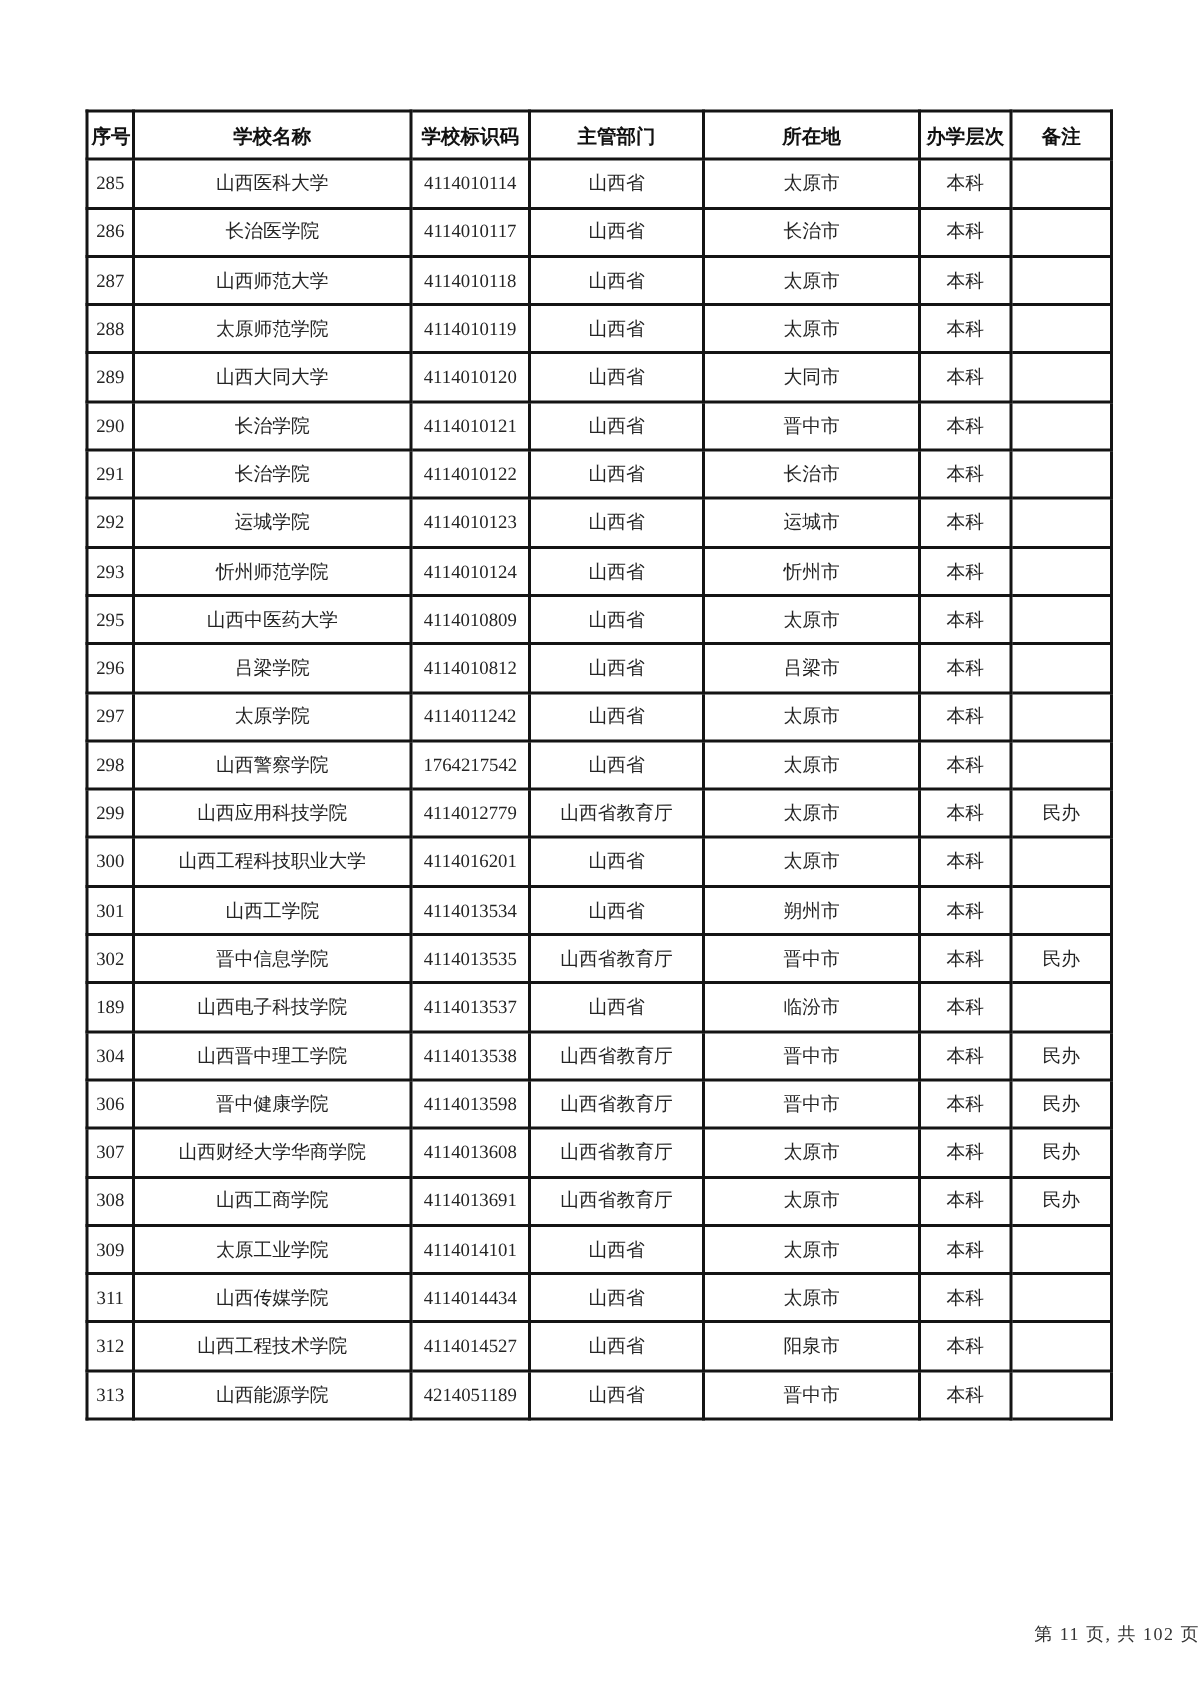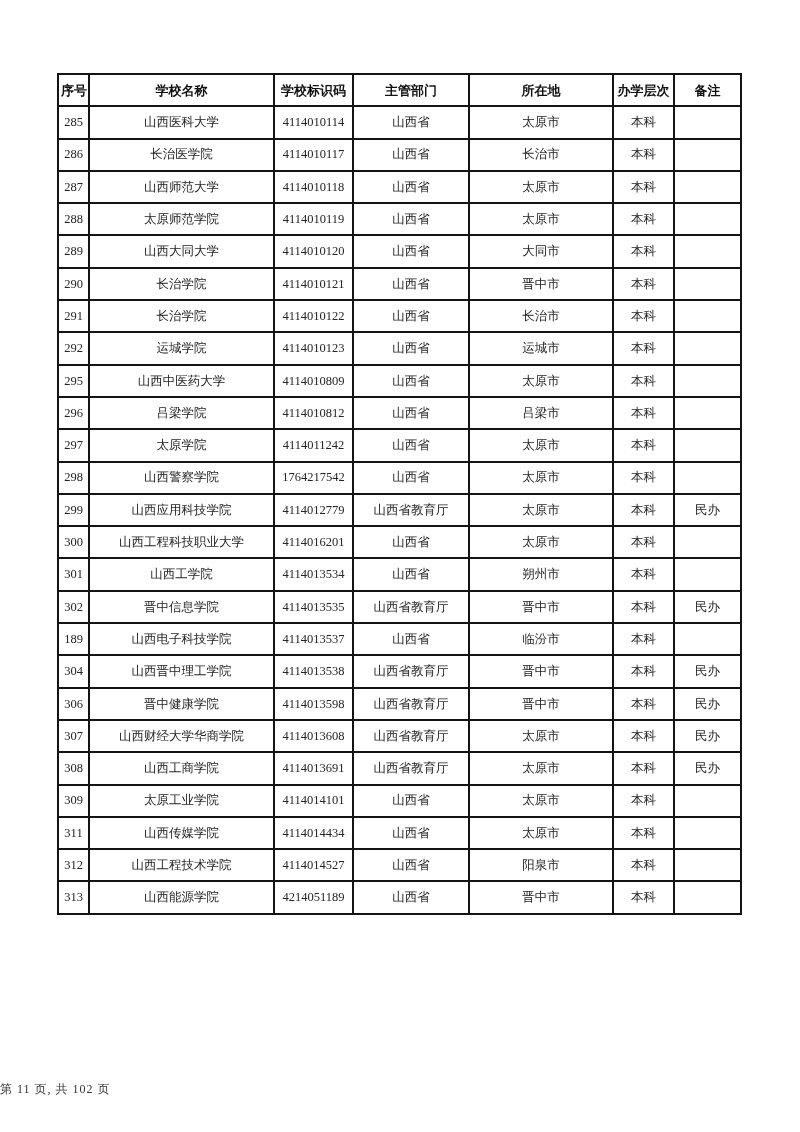--- a/index.html
+++ b/index.html
@@ -42,21 +42,21 @@
     color: #111111;
   }
   .uni-table td {
     color: #242424;
   }
   .footer {
     position: absolute;
     left: 0;
     right: 0;
     top: 1081px;
-    text-align: left;
+    text-align: right;
     font-size: 12px;
     color: #333333;
     letter-spacing: 1px;
   }
 </style>
 </head>
 <body>
 
 <div class="page">
 
@@ -155,20 +155,29 @@
   <tr>
     <td>292</td>
     <td>运城学院</td>
     <td>4114010123</td>
     <td>山西省</td>
     <td>运城市</td>
     <td>本科</td>
     <td></td>
   </tr>
 
+  <tr>
+    <td>293</td>
+    <td>忻州师范学院</td>
+    <td>4114010124</td>
+    <td>山西省</td>
+    <td>忻州市</td>
+    <td>本科</td>
+    <td></td>
+  </tr>
 
 
   <tr>
     <td>295</td>
     <td>山西中医药大学</td>
     <td>4114010809</td>
     <td>山西省</td>
     <td>太原市</td>
     <td>本科</td>
     <td></td>

